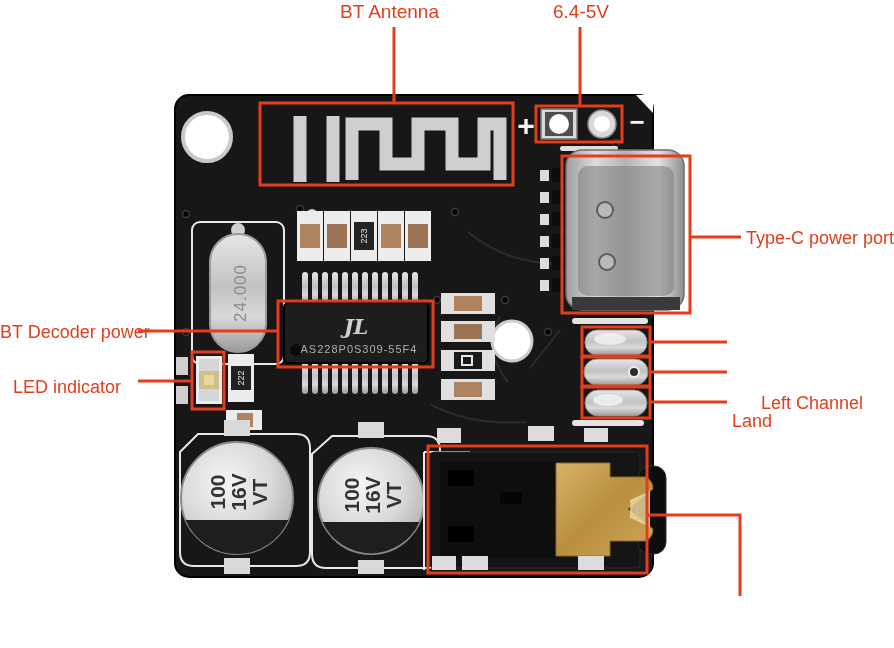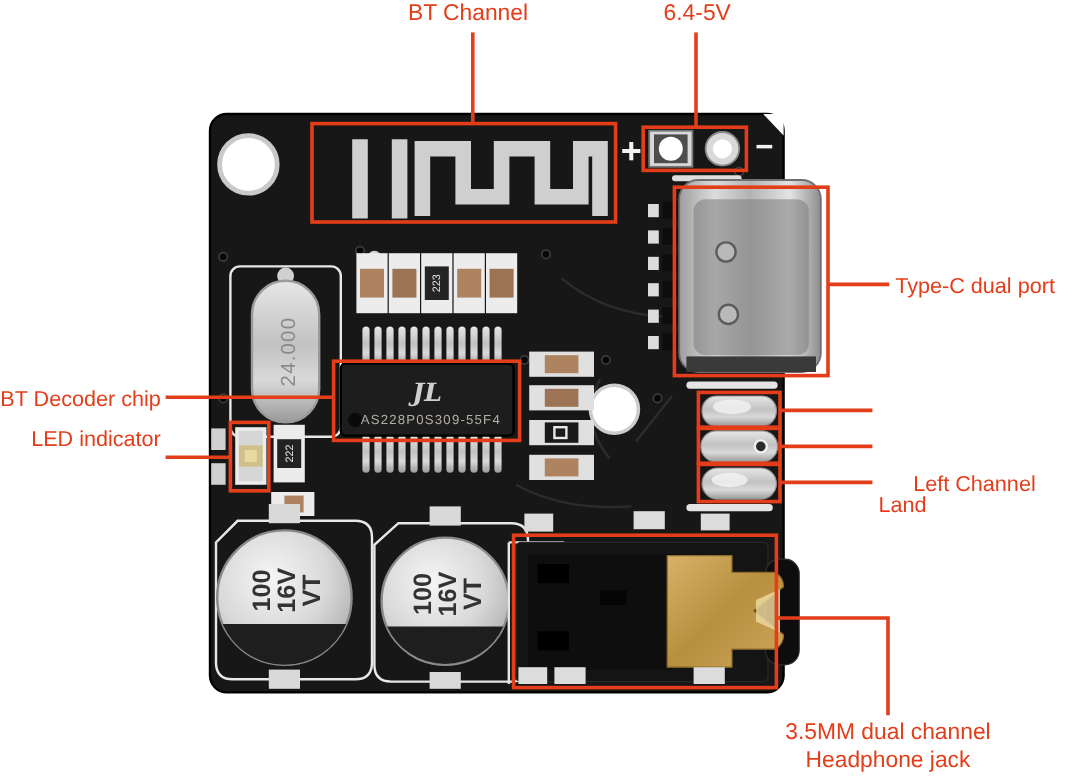--- a/index.html
+++ b/index.html
@@ -272,25 +272,21 @@
     <path d="M690,237 H741" class="ann"></path>
     <path d="M138,331 H278" class="ann"></path>
     <path d="M138,381 H192" class="ann"></path>
     <path d="M650,342 H727" class="ann"></path>
     <path d="M650,372 H727" class="ann"></path>
     <path d="M650,402 H727" class="ann"></path>
     <path d="M647,515 H740 V596" class="ann"></path>
   </g>
 </svg>
 
-<div class="lbl" style="left:340px;top:1px;">BT Channel</div>
+<div class="lbl" style="left:340px;top:1px;">BT Antenna</div>
 <div class="lbl" style="left:553px;top:1px;">6.4-5V</div>
-<div class="lbl small" style="left:746px;top:227px;">Type-C dual port</div>
-<div class="lbl small right-align" style="left:0px;top:321px;width:134px;">BT Decoder chip</div>
-<div class="lbl small right-align" style="left:0px;top:355px;width:134px;">LED indicator</div>
+<div class="lbl small" style="left:746px;top:227px;">Type-C power port</div>
+<div class="lbl small right-align" style="left:0px;top:321px;width:134px;">BT Decoder power</div>
+<div class="lbl small right-align" style="left:0px;top:376px;width:134px;text-align:center;">LED indicator</div>
 <div class="lbl small" style="left:732px;top:362px;margin-top:48px;">Land</div>
 <div class="lbl small" style="left:732px;top:392px;margin-left:29px;">Left Channel</div>
-<div class="lbl center" style="left:627px;top:599px;width:226px;line-height:23px;">
-  <span>3.5MM dual channel</span><br>
-  <span>Headphone jack</span>
+
 </div>
 
-</div>
-
 </body></html>

